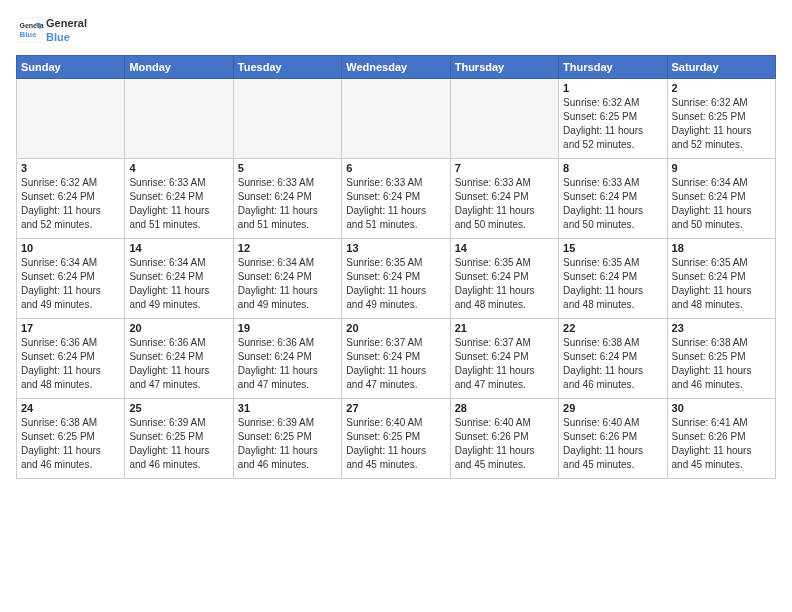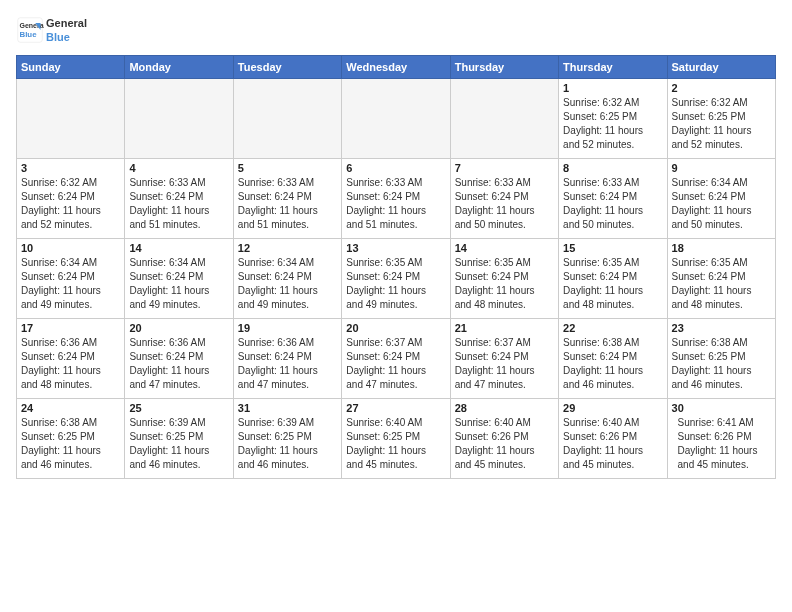--- a/index.html
+++ b/index.html
@@ -344,21 +344,21 @@
           </td>
           <td>
             <span class="day-num">29</span>
             <div class="day-info" style="white-space: pre-line;">Sunrise: 6:40 AM
 Sunset: 6:26 PM
 Daylight: 11 hours
 and 45 minutes.</div>
           </td>
           <td>
             <span class="day-num">30</span>
-            <div class="day-info" style="white-space: pre-line; margin-left: 6px;">Sunrise: 6:41 AM
+            <div class="day-info" style="white-space: pre-line;">Sunrise: 6:41 AM
 Sunset: 6:26 PM
 Daylight: 11 hours
 and 45 minutes.</div>
           </td>
         </tr>
       </tbody>
   </table>
 </div>
 
 </body></html>

